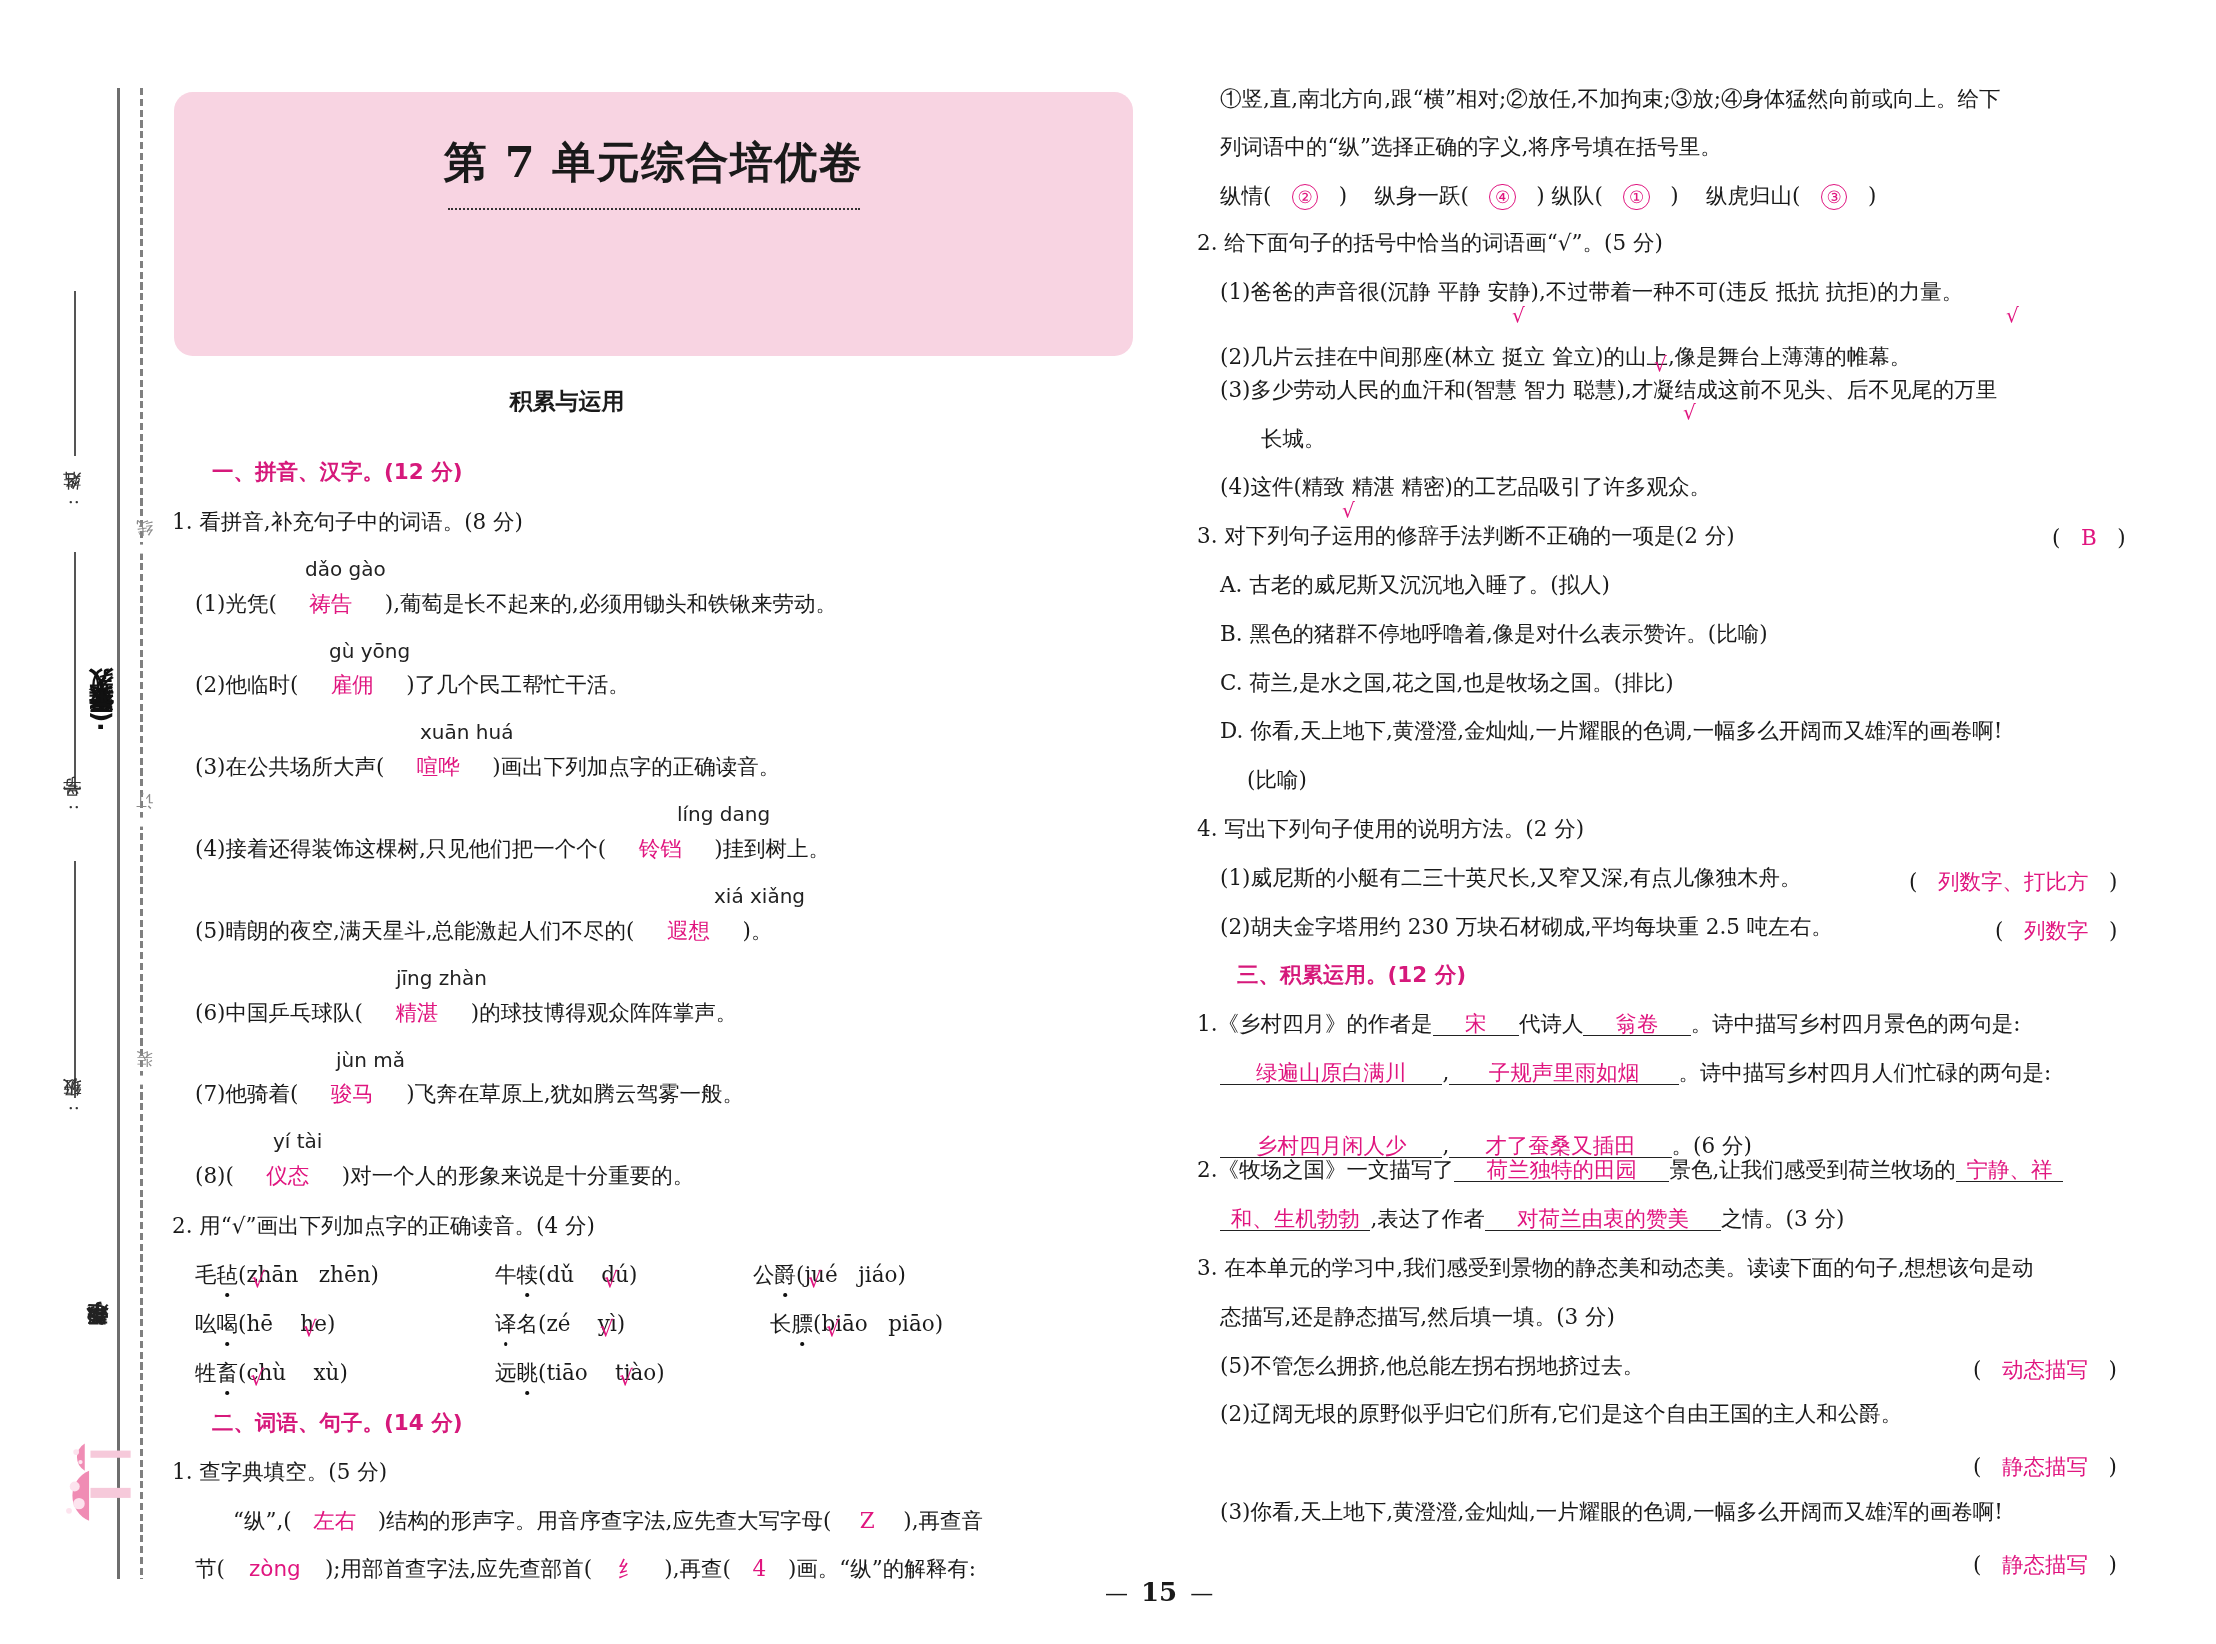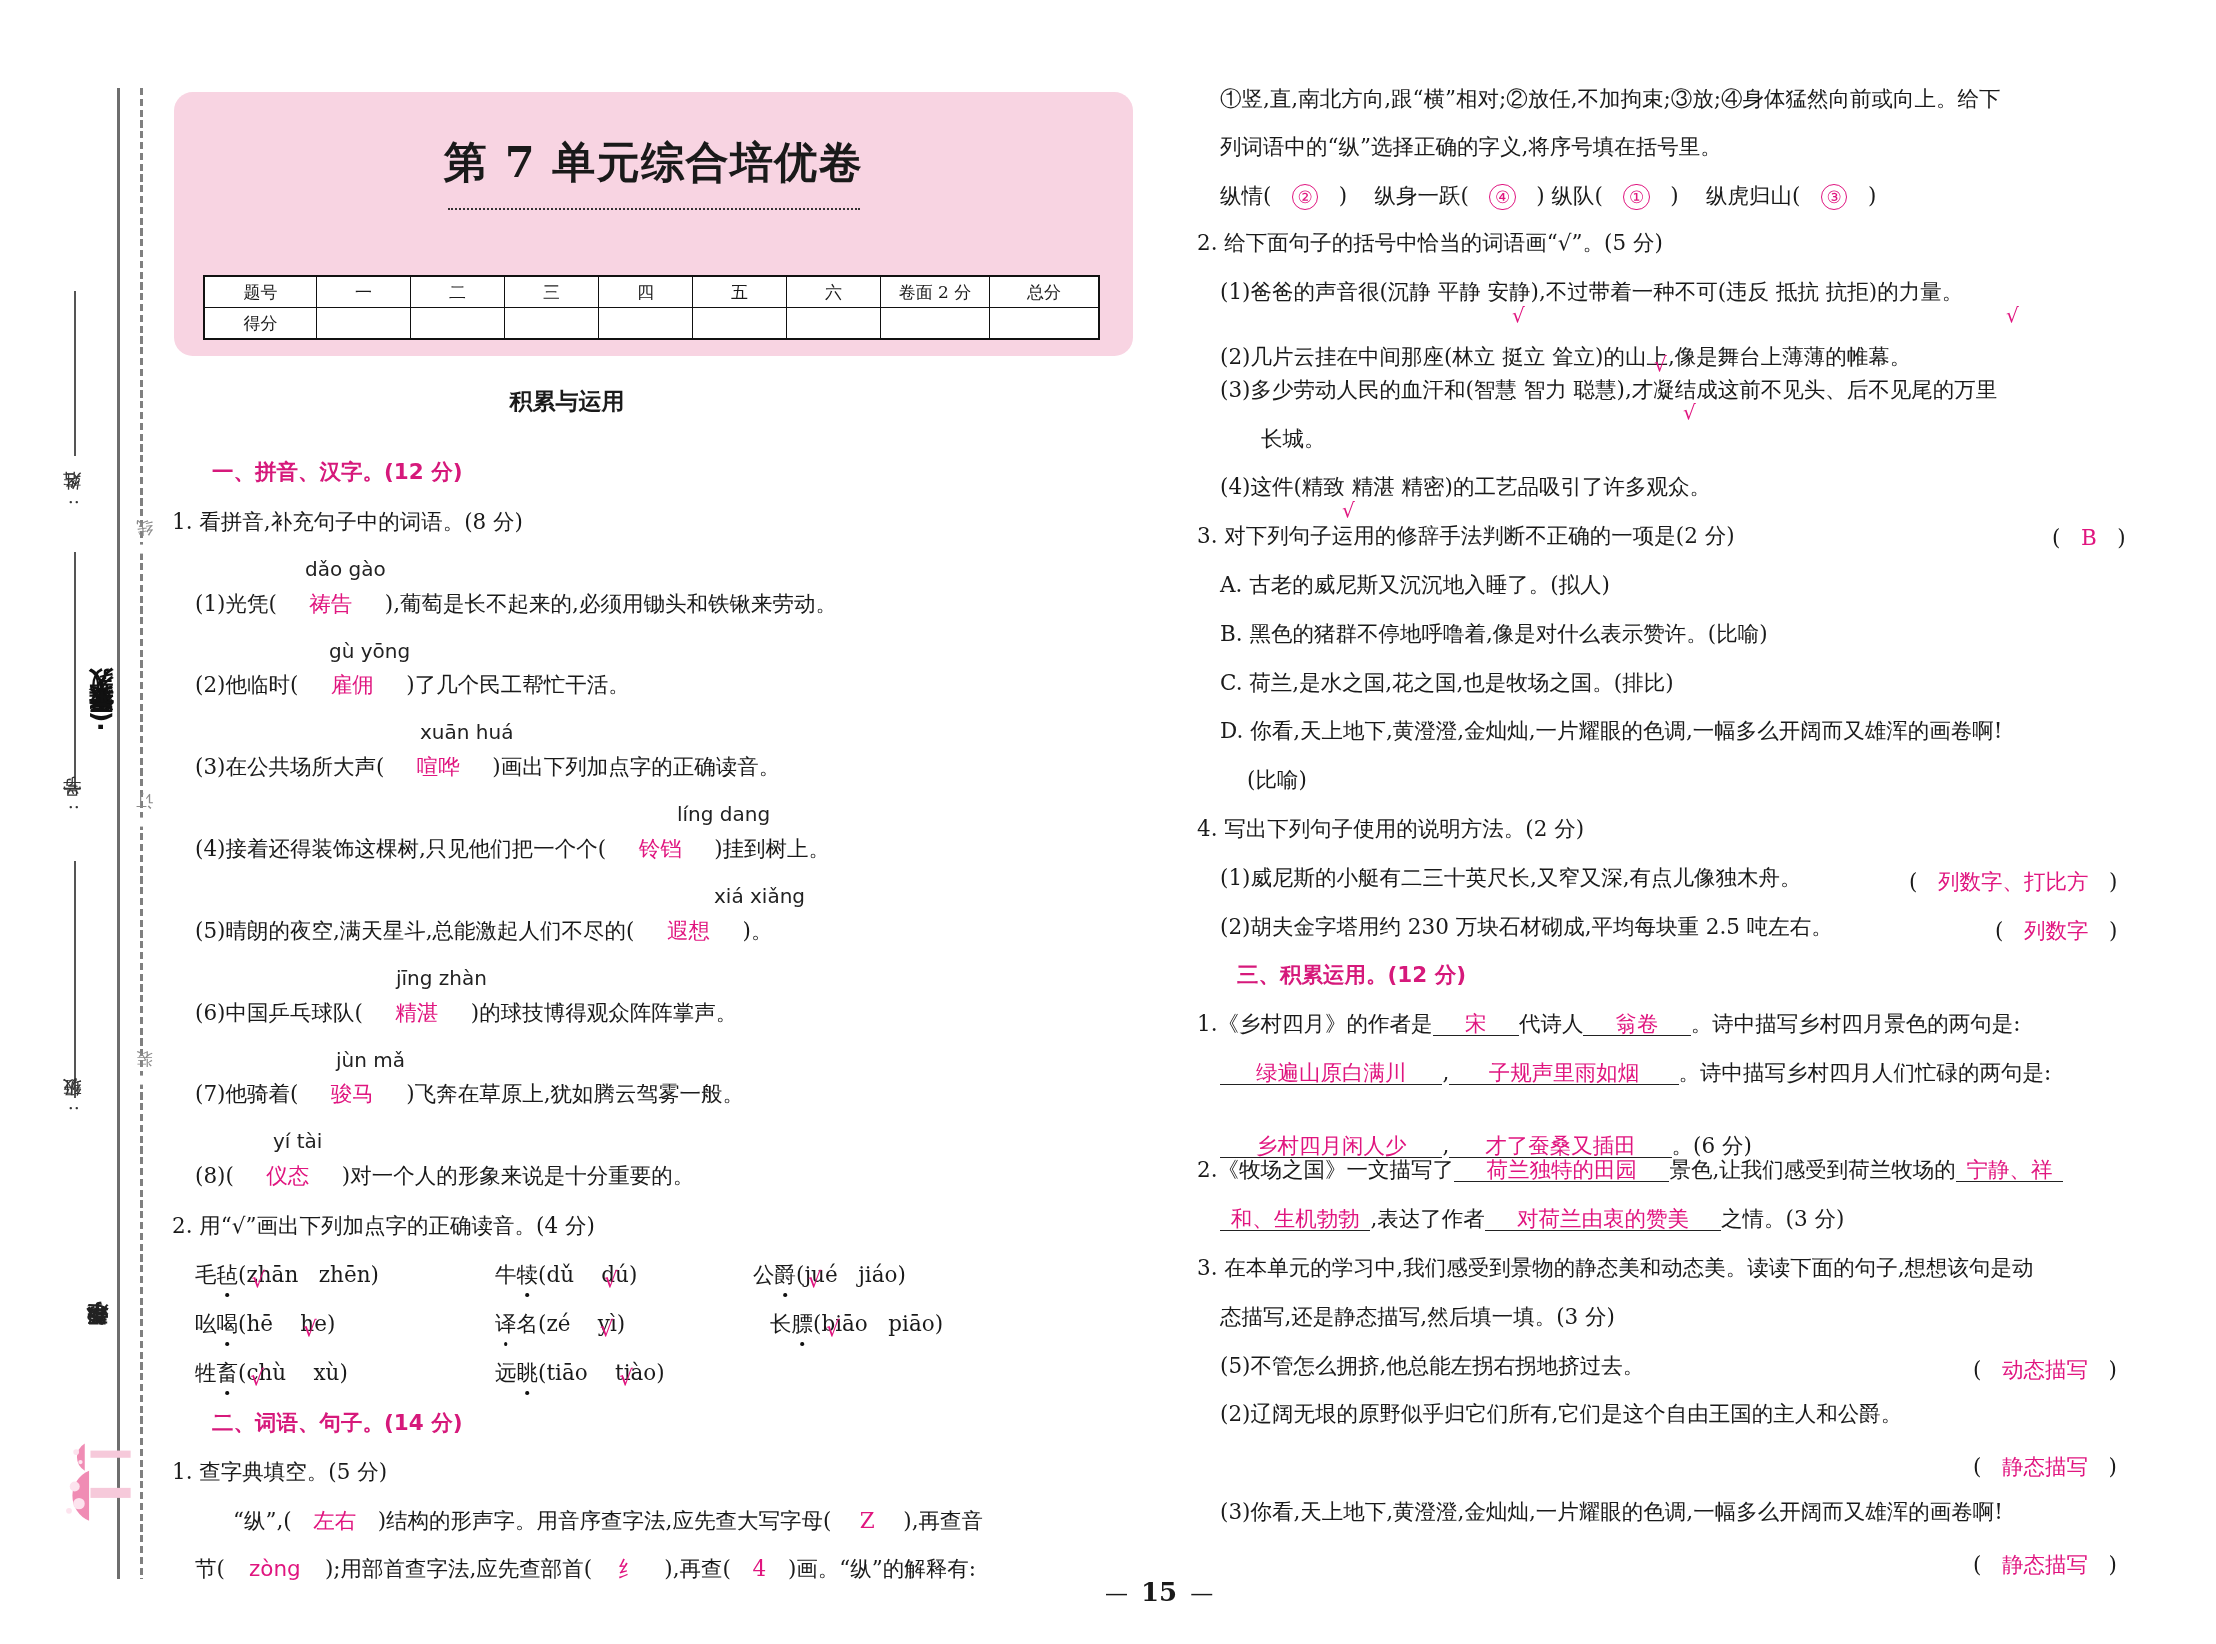--- a/index.html
+++ b/index.html
@@ -84,46 +84,20 @@
   <rect x="48" y="64" width="56" height="14" fill="#f6c9da"></rect>
   <path d="M50 40 A38 38 0 0 0 50 110 Z" fill="#f08cb4" transform="translate(-4,0)"></path>
   <circle cx="26" cy="62" r="7" fill="#fde3ee"></circle>
     <circle cx="32" cy="86" r="8" fill="#fde3ee"></circle>
     <circle cx="18" cy="96" r="4" fill="#fde3ee"></circle>
 </svg>
 
 <div class="header-box">
   <div class="title">第 7 单元综合培优卷</div>
   <div class="title-dots"></div>
-  <table class="score">
-    <tbody>
-        <tr>
-      <td style="width:111px">题号</td>
-      <td>一</td>
-      <td>二</td>
-      <td>三</td>
-      <td>四</td>
-      <td>五</td>
-      <td>六</td>
-      <td style="width:108px">卷面 2 分</td>
-      <td style="width:108px">总分</td>
-    </tr>
-    <tr>
-      <td>得分</td>
-      <td></td>
-          <td></td>
-      <td></td>
-          <td></td>
-      <td></td>
-          <td></td>
-      <td></td>
-          <td></td>
-    </tr>
-  </tbody>
-    </table>
 </div>
 
 <div class="section-title">积累与运用</div>
 
 <div class="ln sec-head pink" style="left:172px;top:461px">一、拼音、汉字。(12 分)</div>
 <div class="ln" style="left:172px;top:511px">1. 看拼音,补充句子中的词语。(8 分)</div>
 
 <div class="py" style="left:305px;top:557px">dǎo gào</div>
 <div class="ln" style="left:195px;top:593px"><span>(1)光凭(</span><span class="blank ans" style="width:108px">祷告</span><span>),葡萄是长不起来的,必须用锄头和铁锹来劳动。</span></div>
 

